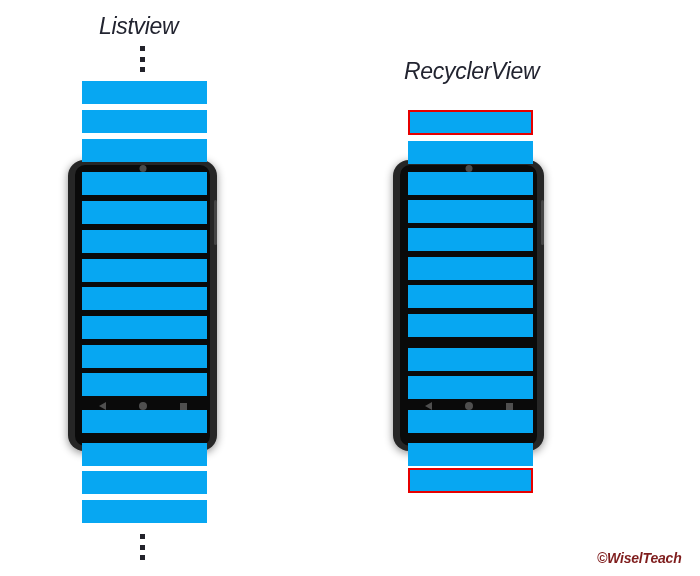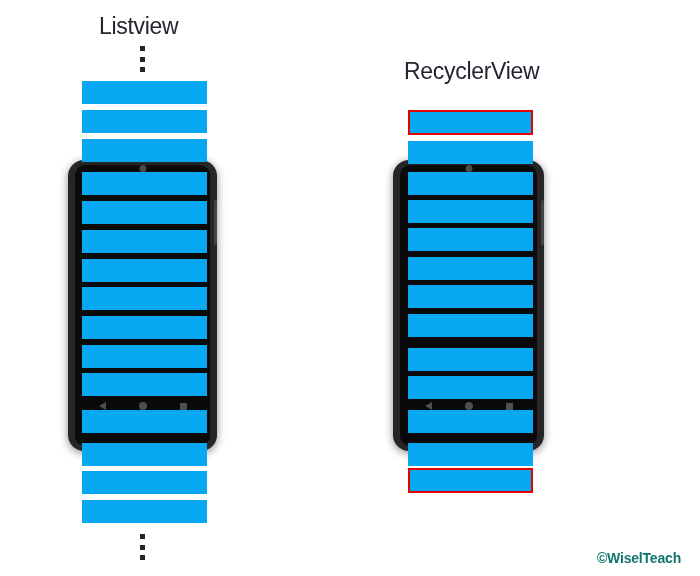--- a/index.html
+++ b/index.html
@@ -1,15 +1,15 @@
 <!DOCTYPE html>
 <html style="--background: #ffffff; --item-fill: #07a7f2; --recycled-border: #e60000; --phone-frame: #262626; --phone-body: #0a0a0a; --label-text: #222430;"><head>
 <meta charset="utf-8">
 <style>
-  * { margin: 0; padding: 0; box-sizing: border-box; }
+  * { margin: 0; padding: 0; box-sizing: border-box; font-style: italic; }
   html, body { background: #fff; }
   body { font-family: "Liberation Sans", sans-serif; }
 
   .canvas {
     position: relative;
     width: 700px; height: 576px;
     background: var(--background, #ffffff);
     overflow: hidden;
   }
 
@@ -20,21 +20,21 @@
     letter-spacing: -0.3px;
     white-space: nowrap;
   }
   .title-listview     { left: 99px;  top: 13px;  }
   .title-recyclerview { left: 404px; top: 58px;  }
   .title-swipeup      { left: 561px; top: 312px; }
 
   .watermark {
     position: absolute;
     left: 597px; top: 550px;
-    color: #0f766e;
+    color: #7f1d1d;
     font-size: 14px;
     font-weight: bold;
     letter-spacing: -0.2px;
   }
 
   .phone {
     position: absolute;
     background: var(--phone-frame, #262626);
     border-radius: 16px;
     box-shadow: 0 2px 8px rgba(0,0,0,0.45);

